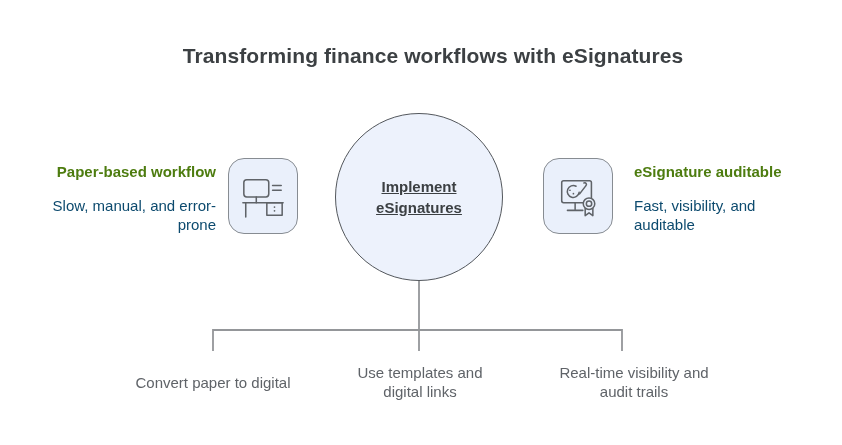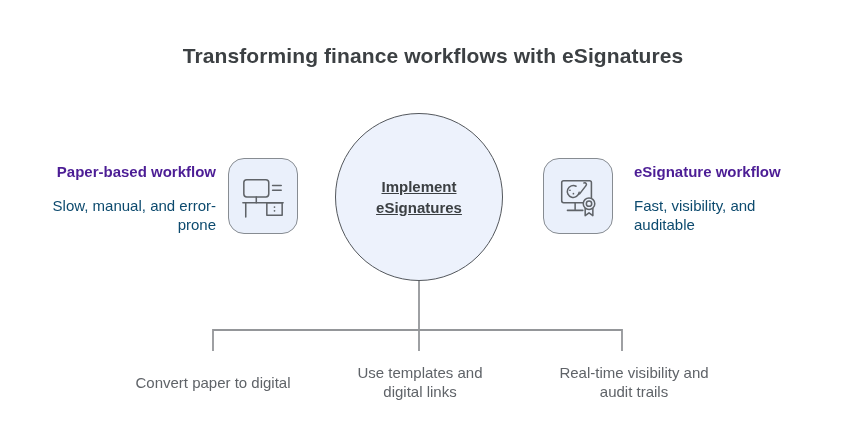--- a/index.html
+++ b/index.html
@@ -24,21 +24,21 @@
     font-size: 21px;
     font-weight: 700;
     color: #3c4043;
     letter-spacing: 0.1px;
   }
   
   .side-panel { position: absolute; top: 163px; }
   .side-panel .panel-heading {
     font-size: 15px;
     font-weight: 700;
-    color: #4c1d95;
+    color: #4d7c0f;
     line-height: 18px;
     margin-bottom: 15px;
   }
   .side-panel .panel-description {
     font-size: 15px;
     color: #0c4a6e;
     line-height: 19px;
   }
   .left-panel { left: 30px; width: 186px; text-align: right; }
   .right-panel { left: 634px; width: 160px; text-align: left; }
@@ -151,21 +151,21 @@
         <circle cx="19.2" cy="21.6" r="0.9" fill="#5f6368" stroke="none"></circle>
         <path d="M30.2 10.4 c2.2 -0.7 3.5 1.4 1.9 3 l-6.4 8.4"></path>
         <path d="M31.5 36.5 v8 l4 -3 4 3 v-8" fill="#eaf0fb"></path>
         <circle cx="35.5" cy="32" r="6" fill="#eaf0fb"></circle>
         <circle cx="35.5" cy="32" r="2.8" fill="none"></circle>
       </svg>
     </span>
   </div>
 
   <div class="side-panel right-panel">
-    <div class="panel-heading">eSignature workflow</div>
+    <div class="panel-heading">eSignature auditable</div>
     <div class="panel-description">Fast, visibility, and auditable</div>
   </div>
 
   <svg class="connectors" width="842" height="445">
     <path d="M419 281 V351" stroke="#949699" stroke-width="1.8" fill="none"></path>
     <path d="M213 351 V330 H622 V351" stroke="#949699" stroke-width="1.8" fill="none"></path>
   </svg>
 
   <div class="branch-label branch-1">Convert paper to digital</div>
   <div class="branch-label branch-2">Use templates and digital links</div>

